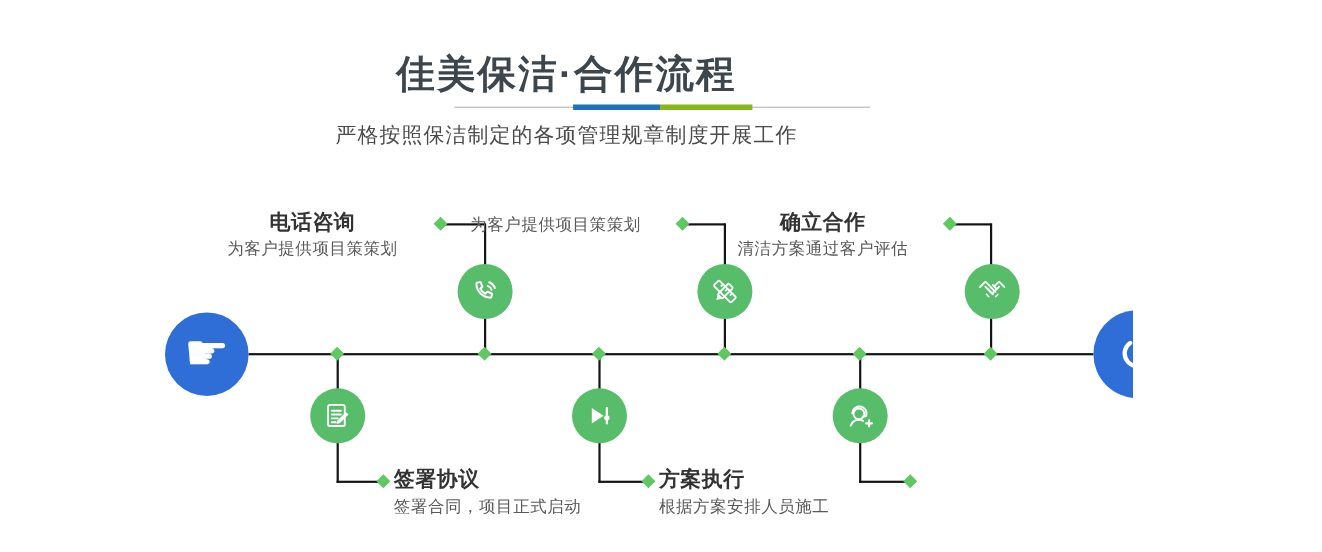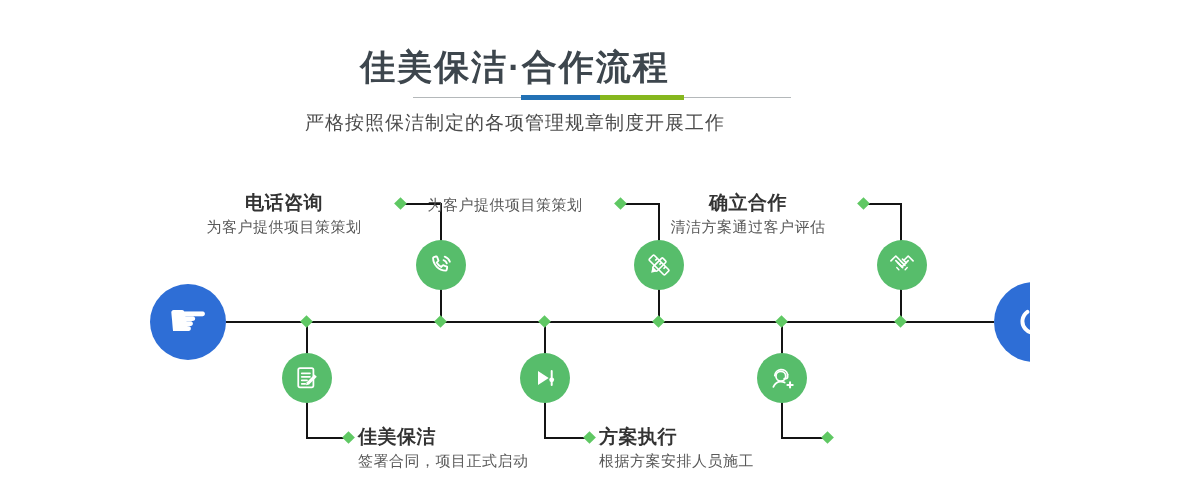--- a/index.html
+++ b/index.html
@@ -177,21 +177,21 @@
   </div>
   <div class="step-label top" style="left:395px;">
     <div class="step-desc">为客户提供项目策策划</div>
   </div>
   <div class="step-label top" style="left:638px;">
     <div class="step-title">确立合作</div>
     <div class="step-desc">清洁方案通过客户评估</div>
   </div>
 
   <div class="step-label bottom" style="left:358px;">
-    <div class="step-title">佳美保洁</div>
+    <div class="step-title">签署协议</div>
     <div class="step-desc">签署合同，项目正式启动</div>
   </div>
   <div class="step-label bottom" style="left:599px;">
     <div class="step-title">方案执行</div>
     <div class="step-desc">根据方案安排人员施工</div>
   </div>
 
 </div>
 
 </body></html>

